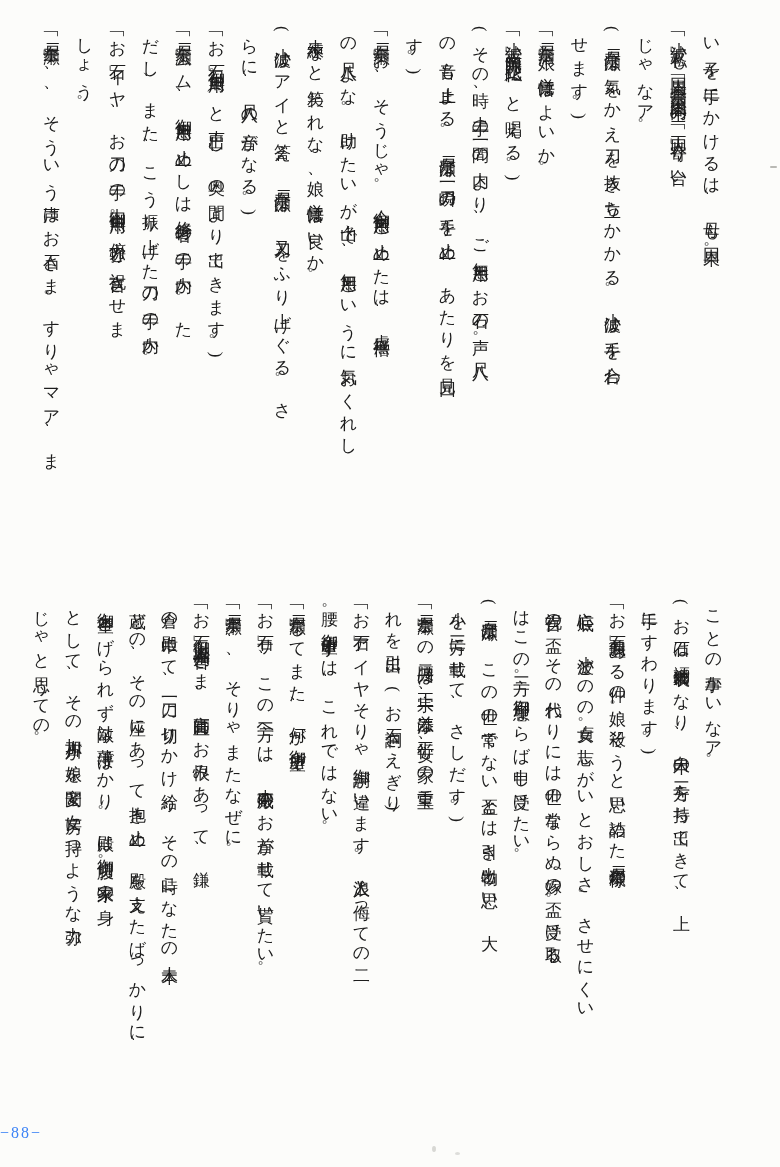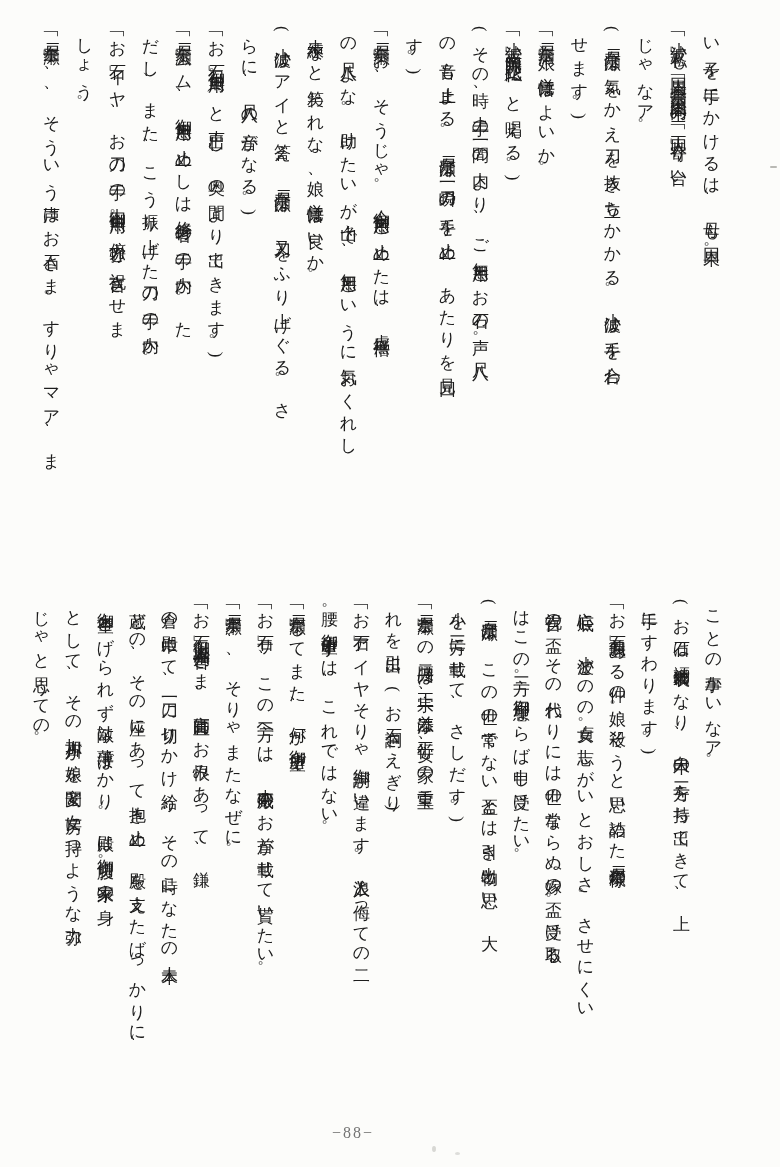--- a/index.html
+++ b/index.html
@@ -41,24 +41,23 @@
     letter-spacing: 2px;
   }
   .tcol {
     
   }
   .page-num {
     position: absolute;
     top: 1124px;
     left: 0;
     width: 706px; 
-    text-align: center;
     font-size: 16px;
     letter-spacing: 2px;
-    color: #737373;
+    color: #3b82f6;
   }
   .scan-speck {
     position: absolute;
     background: #b9b9b4;
     border-radius: 50%;
   }
   .speck-1 { left: 770px; top: 166px; width: 7px; height: 2px; border-radius: 1px; }
   .speck-2 { left: 432px; top: 1146px; width: 4px; height: 6px; opacity: .55; }
   .speck-3 { left: 455px; top: 1152px; width: 5px; height: 3px; opacity: .45; }
 </style>

